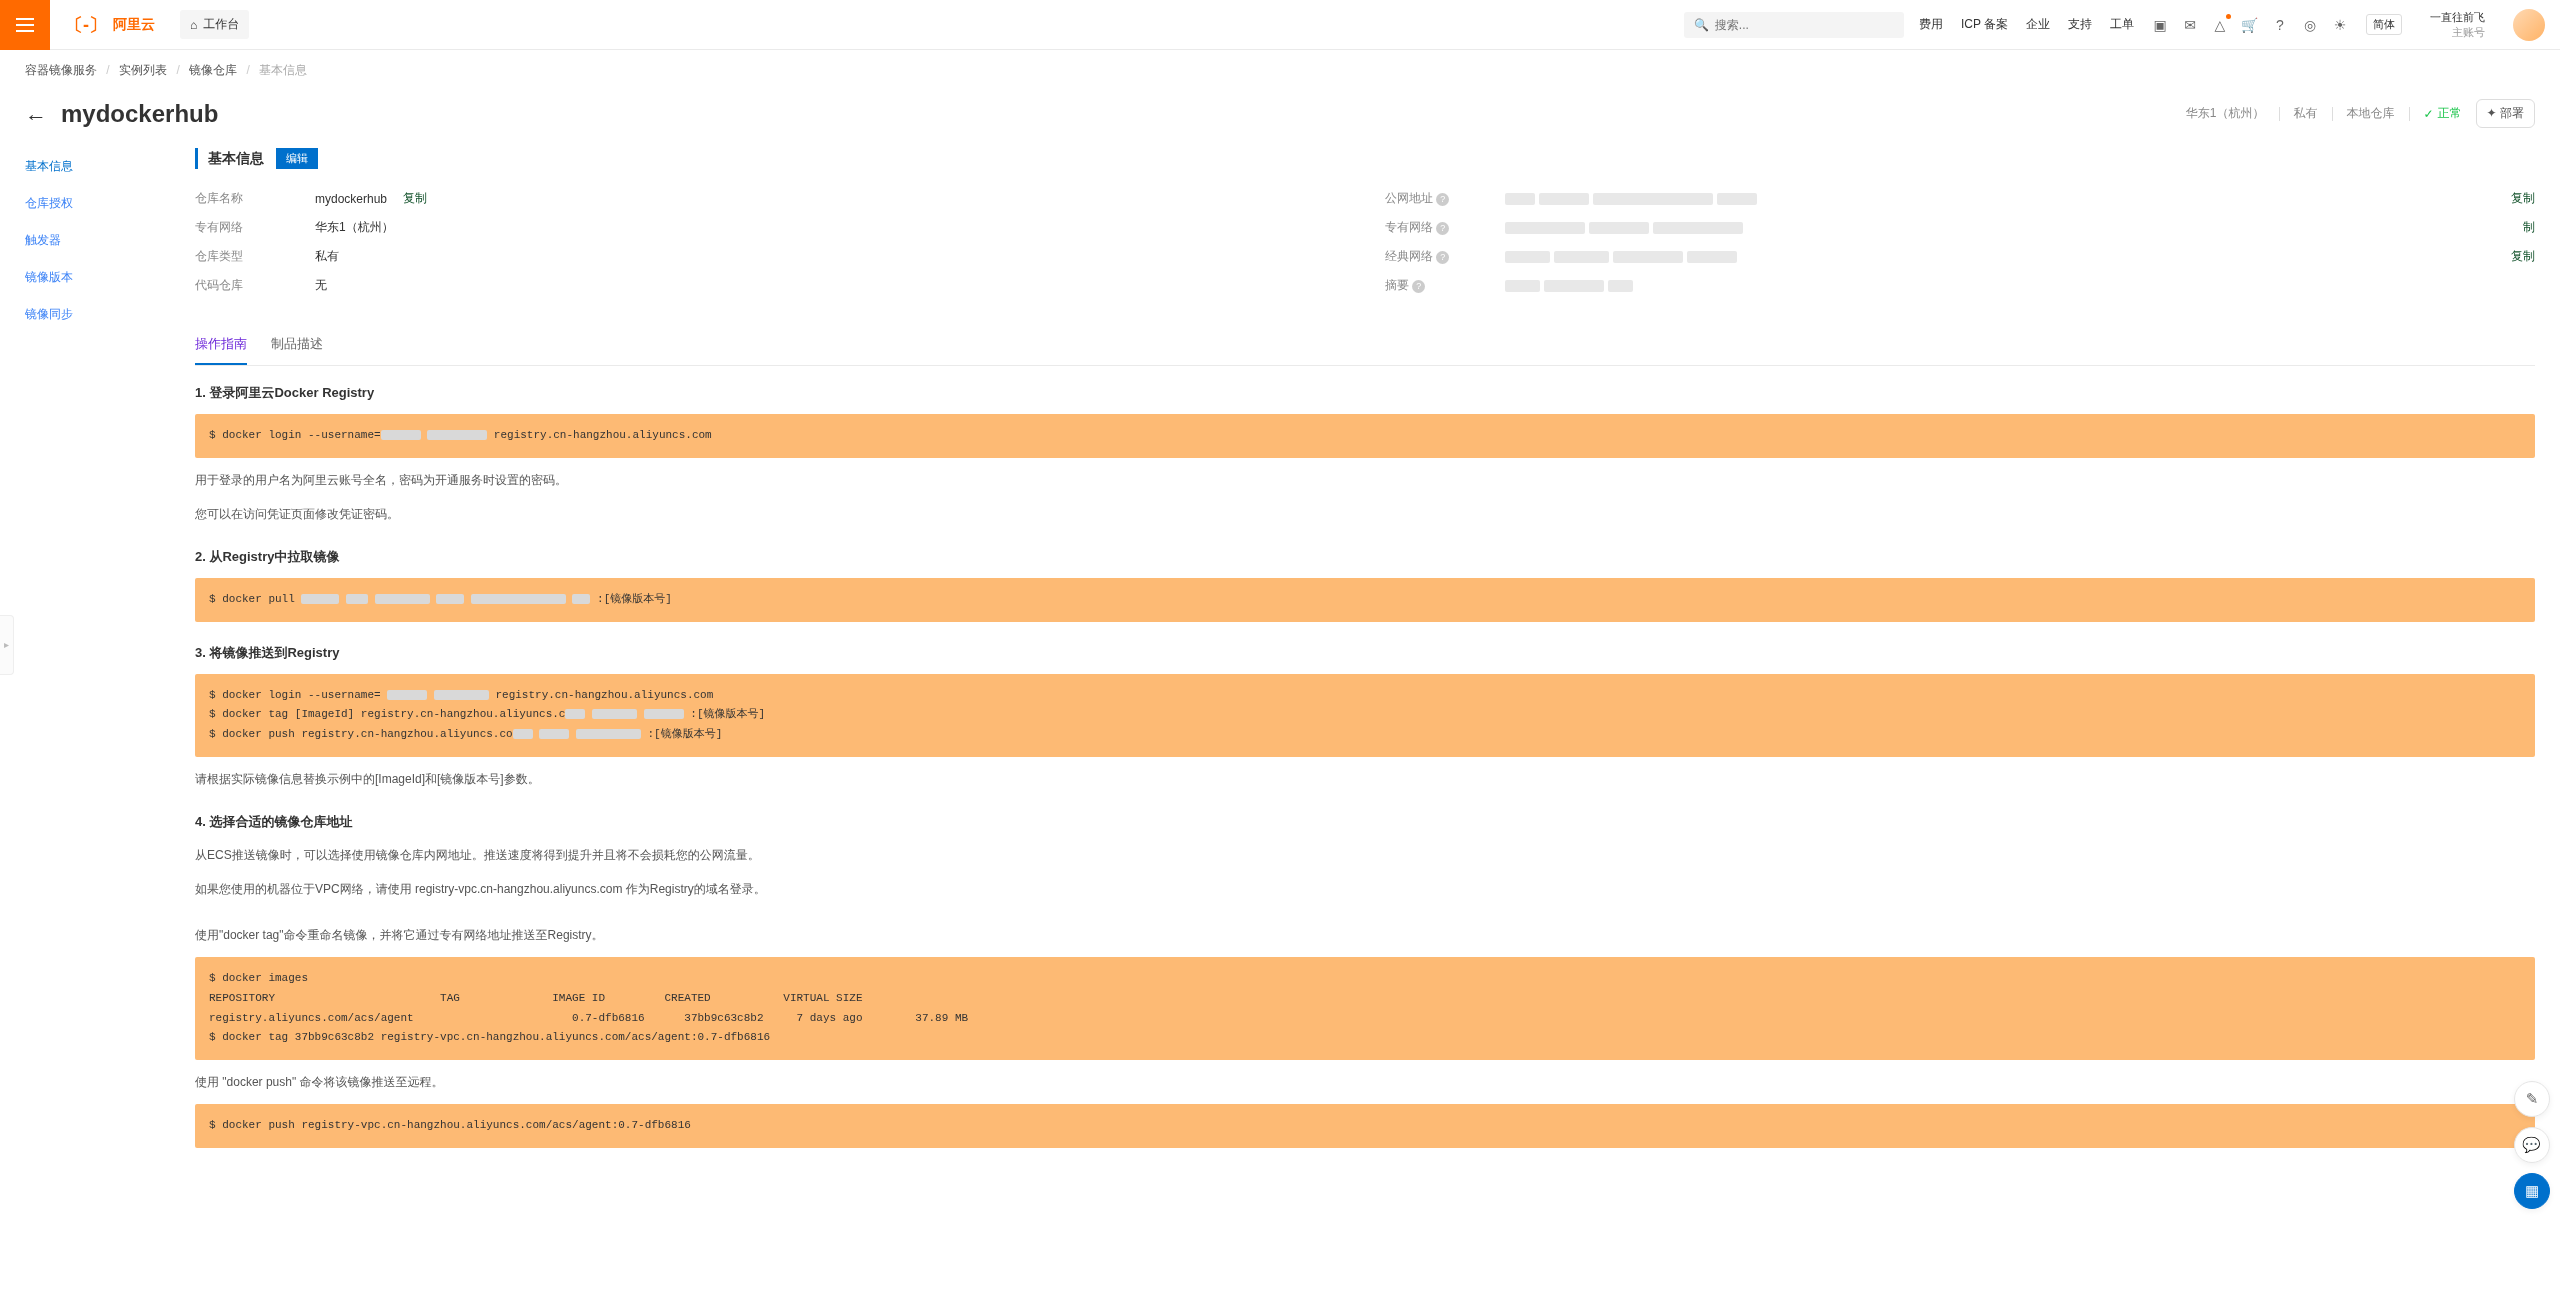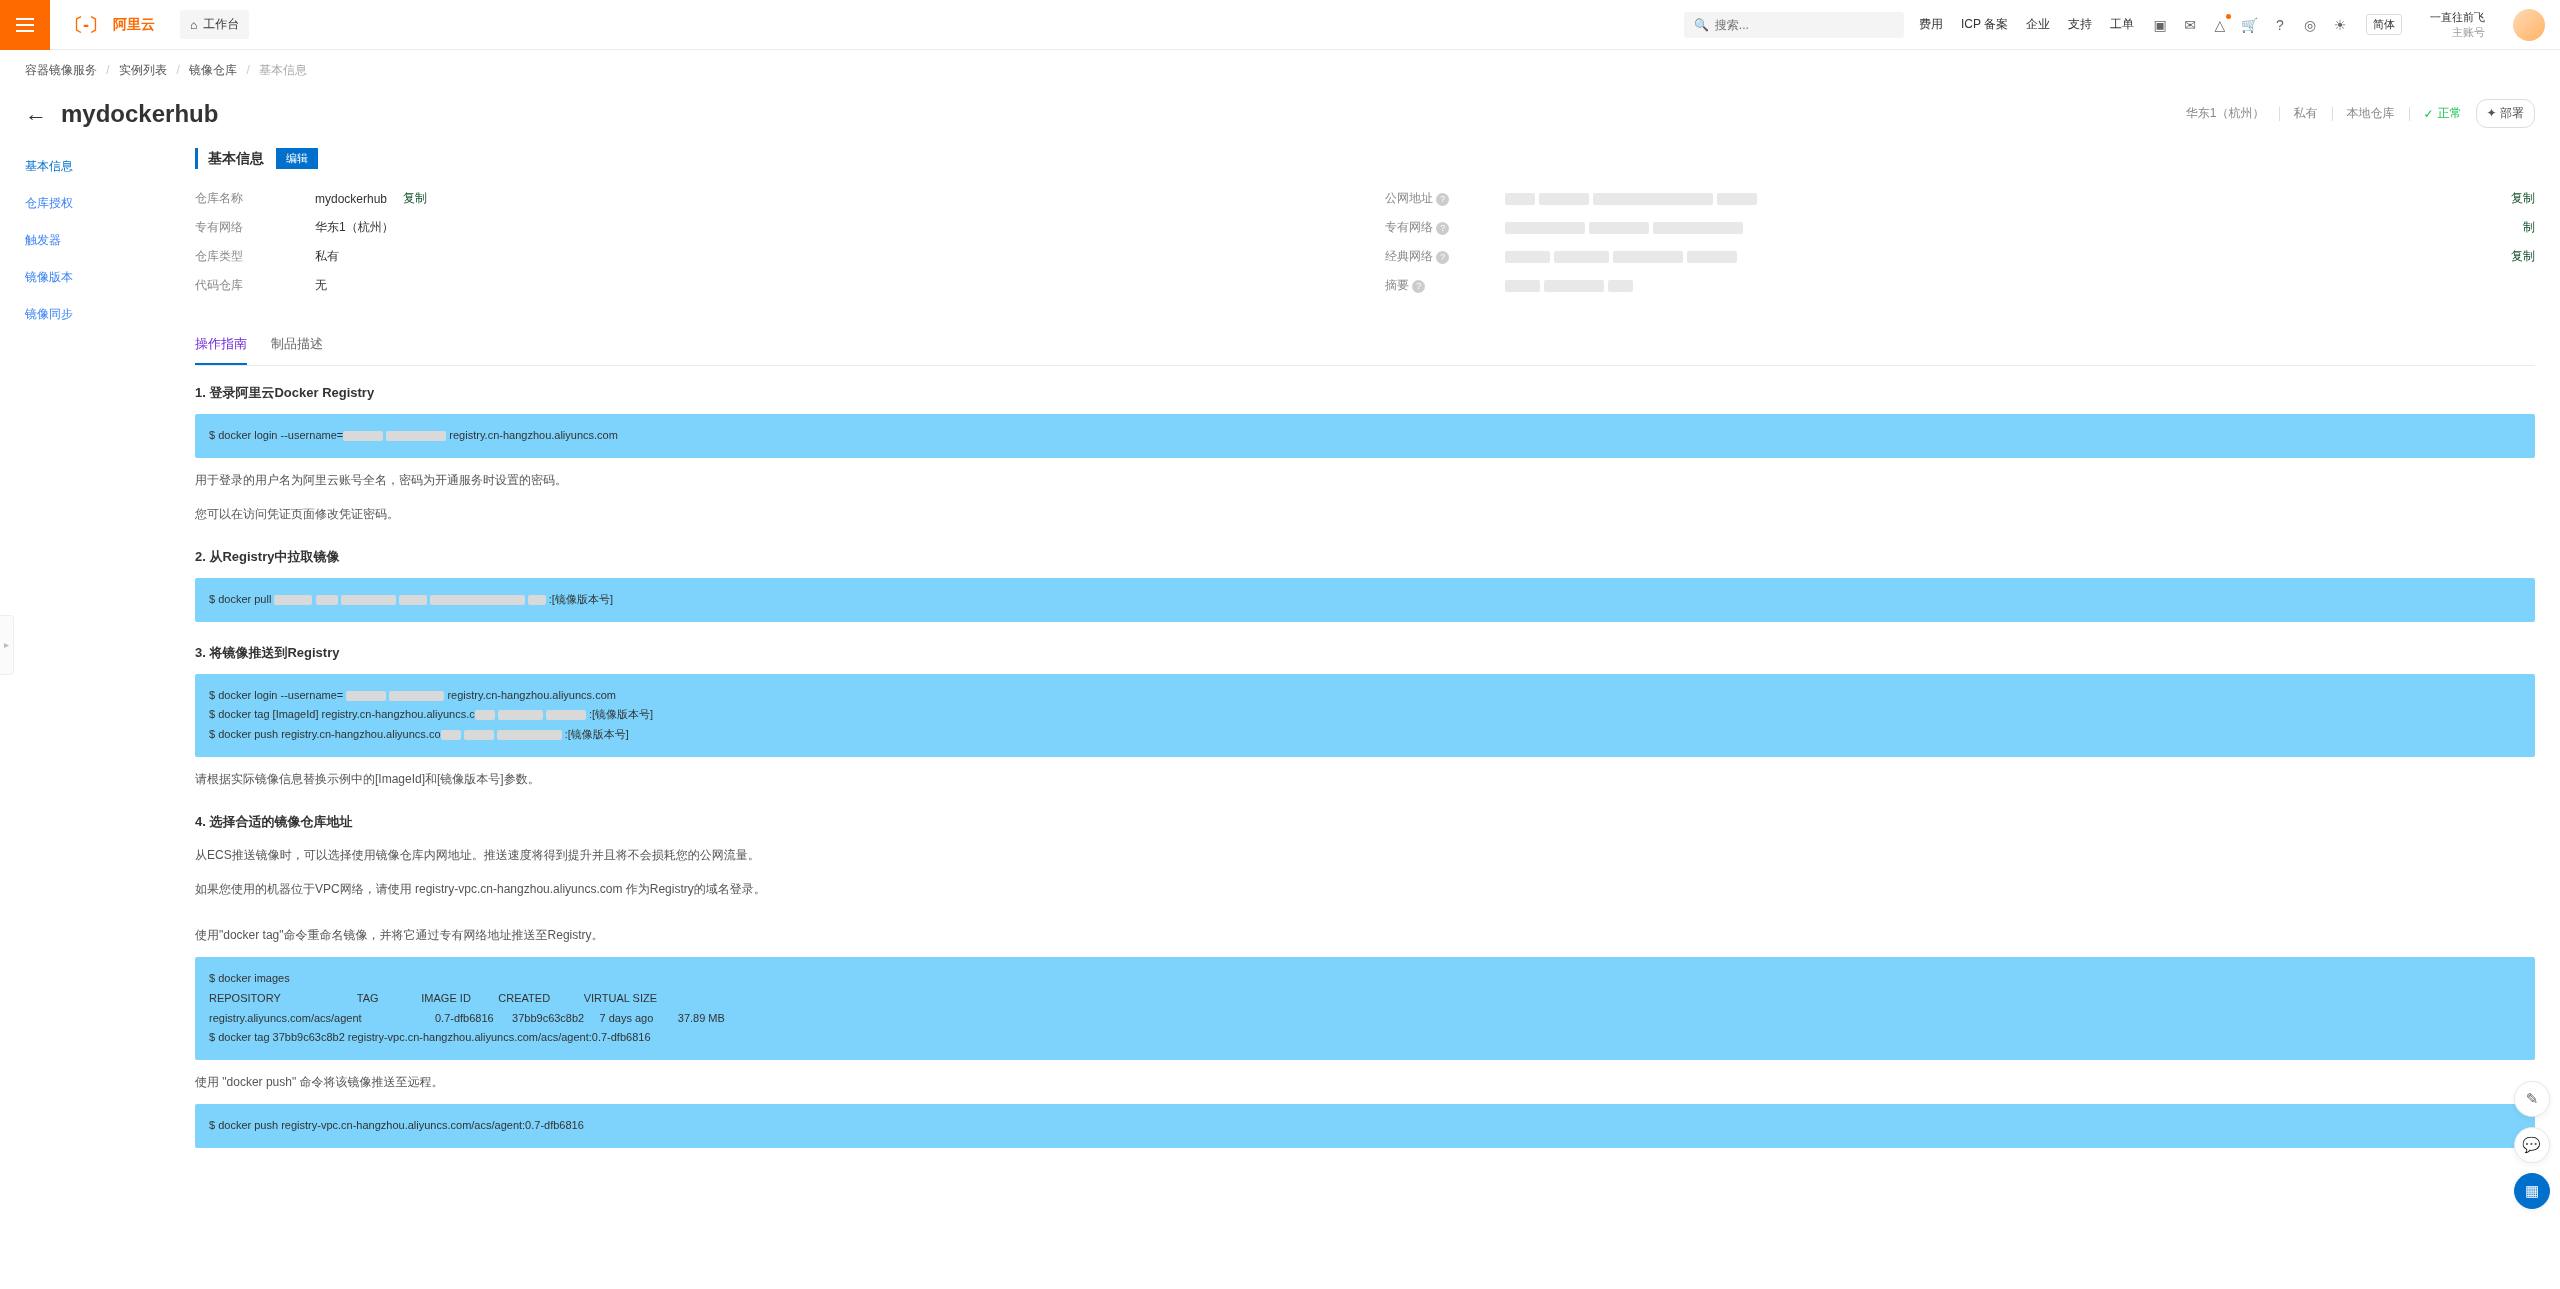--- a/index.html
+++ b/index.html
@@ -32,21 +32,21 @@
 .breadcrumb .sep { margin: 0 6px; color: #ccc; }
 .breadcrumb .current { color: #aaa; }
 
 
 .page-header { display: flex; align-items: center; padding: 8px 25px 20px; }
 .back-arrow { font-size: 22px; margin-right: 14px; cursor: pointer; font-weight: 300; }
 .page-title { font-size: 24px; font-weight: 600; flex: 1; }
 .page-meta { display: flex; align-items: center; gap: 14px; font-size: 12px; color: #888; }
 .page-meta .divider { width: 1px; height: 14px; background: #ddd; }
 .status-ok { color: #1ac44a; display: inline-flex; align-items: center; gap: 4px; }
-.deploy-btn { border: 1px solid #ddd; padding: 5px 10px; border-radius: 11px; cursor: pointer; font-size: 12px; color: #555; }
+.deploy-btn { border: 1px solid #ddd; padding: 5px 10px; border-radius: 6px; cursor: pointer; font-size: 12px; color: #555; }
 
 
 .layout { display: flex; padding: 0 25px; gap: 0; }
 .side-nav { width: 170px; flex-shrink: 0; }
 .side-nav-item { padding: 10px 0; font-size: 12px; color: #3b82f6; cursor: pointer; }
 .side-nav-item.active { color: #0070cc; }
 
 .content { flex: 1; min-width: 0; }
 
 
@@ -66,21 +66,21 @@
 .redact-row { display: flex; gap: 4px; align-items: center; }
 
 
 .tabs { display: flex; border-bottom: 1px solid #eaeaea; gap: 24px; margin-bottom: 18px; }
 .tab { padding: 10px 0; font-size: 13px; color: #666; cursor: pointer; border-bottom: 2px solid transparent; }
 .tab.active { color: #6d28d9; border-bottom-color: #0070cc; }
 
 
 .guide-section { margin-bottom: 22px; }
 .guide-section h4 { font-size: 13px; font-weight: 600; margin-bottom: 12px; color: #333; }
-.code-block { background: #7dd3fc; padding: 12px 14px; font-family: Liberation Sans, sans-serif; font-size: 11px; color: #333; line-height: 1.8; white-space: pre; overflow-x: auto; border-radius: 2px; }
+.code-block { background: #fdba74; padding: 12px 14px; font-family: Liberation Mono, monospace; font-size: 11px; color: #333; line-height: 1.8; white-space: pre; overflow-x: auto; border-radius: 2px; }
 .guide-text { font-size: 12px; color: #555; line-height: 2; margin: 10px 0; }
 .inline-redact { display: inline-block; vertical-align: middle; height: 10px; background: #d9d9d9; border-radius: 2px; }
 
 
 .float-btns { position: fixed; right: 10px; bottom: 80px; display: flex; flex-direction: column; gap: 10px; }
 .float-btn { width: 36px; height: 36px; border-radius: 50%; background: #fff; border: 1px solid #e5e5e5; display: flex; align-items: center; justify-content: center; cursor: pointer; font-size: 15px; color: #666; box-shadow: 0 2px 6px rgba(0,0,0,0.06); }
 .float-btn.primary { background: #0070cc; border-color: #0070cc; color: #fff; }
 
 
 .edge-handle { position: fixed; left: 0; top: 50%; transform: translateY(-50%); width: 14px; height: 60px; background: #fbfbfb; border: 1px solid #eee; border-left: none; border-radius: 0 4px 4px 0; display: flex; align-items: center; justify-content: center; cursor: pointer; color: #bbb; font-size: 10px; }

